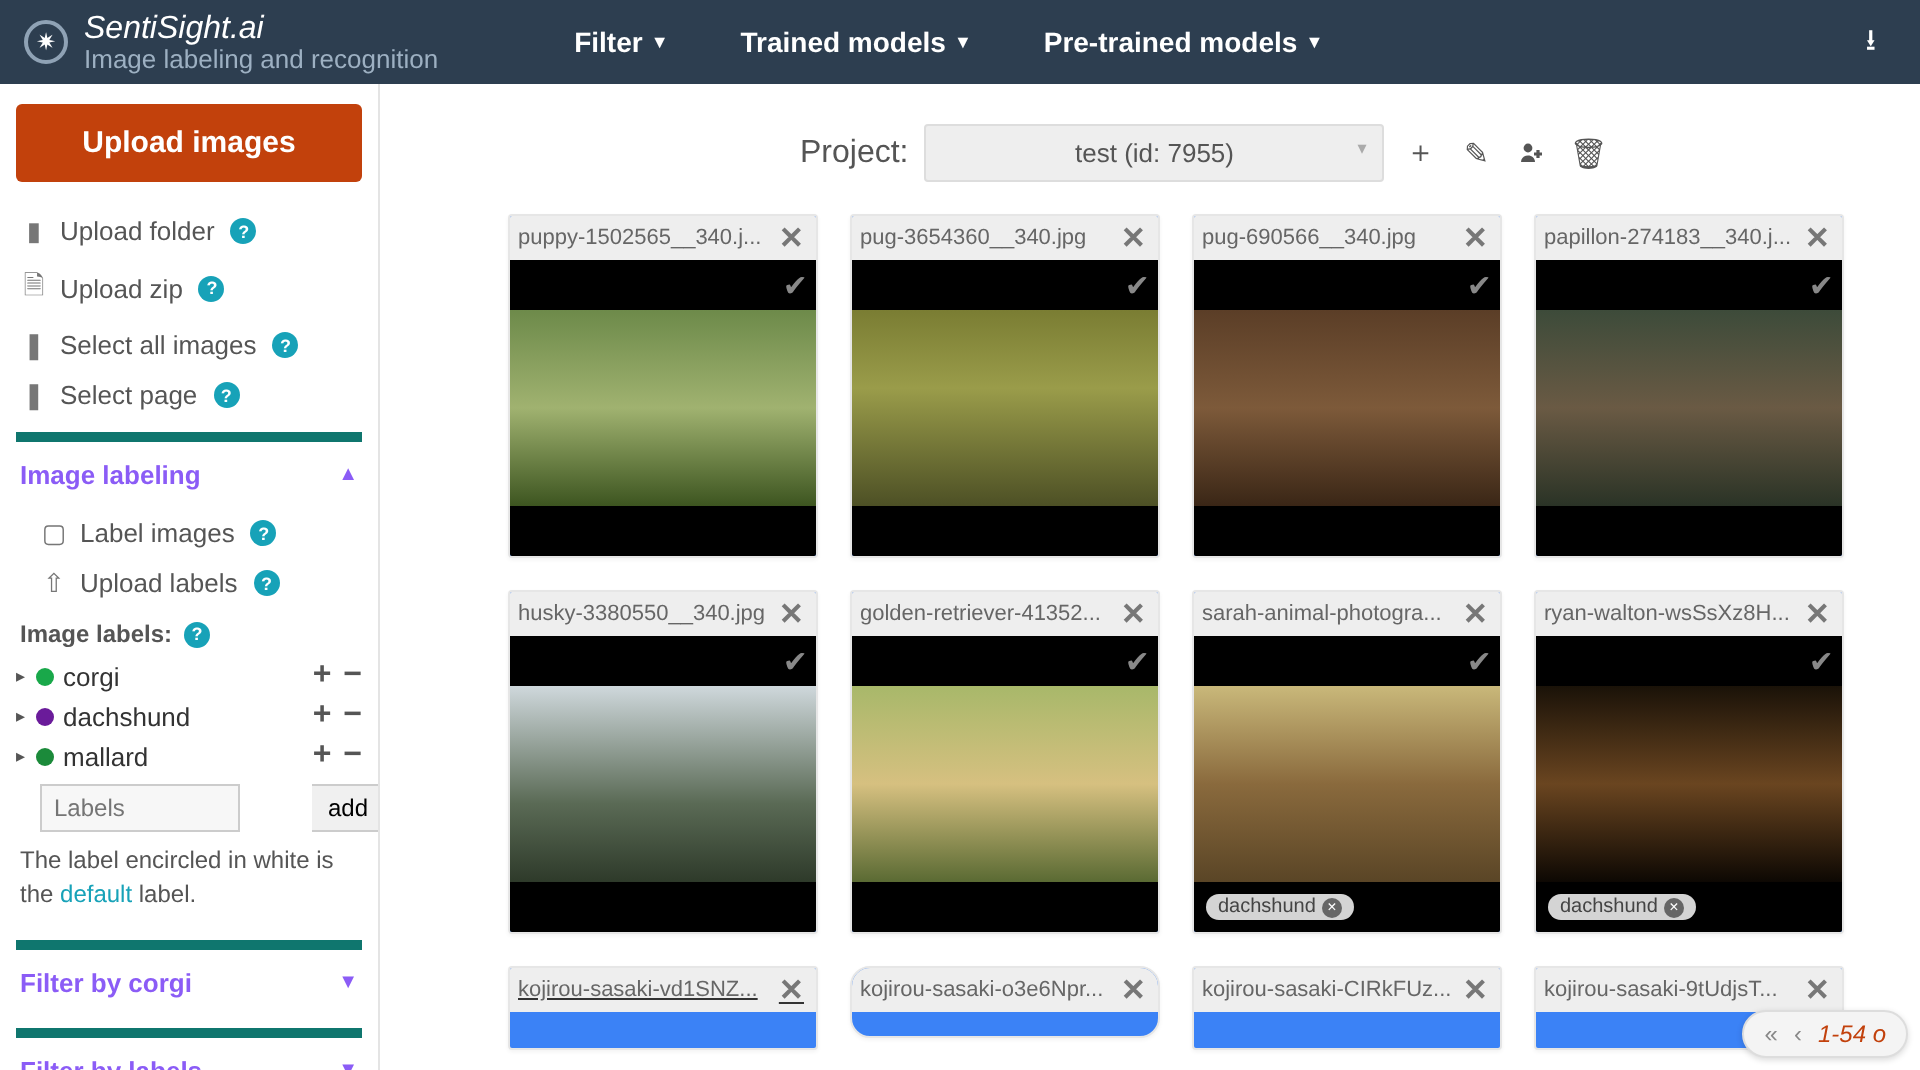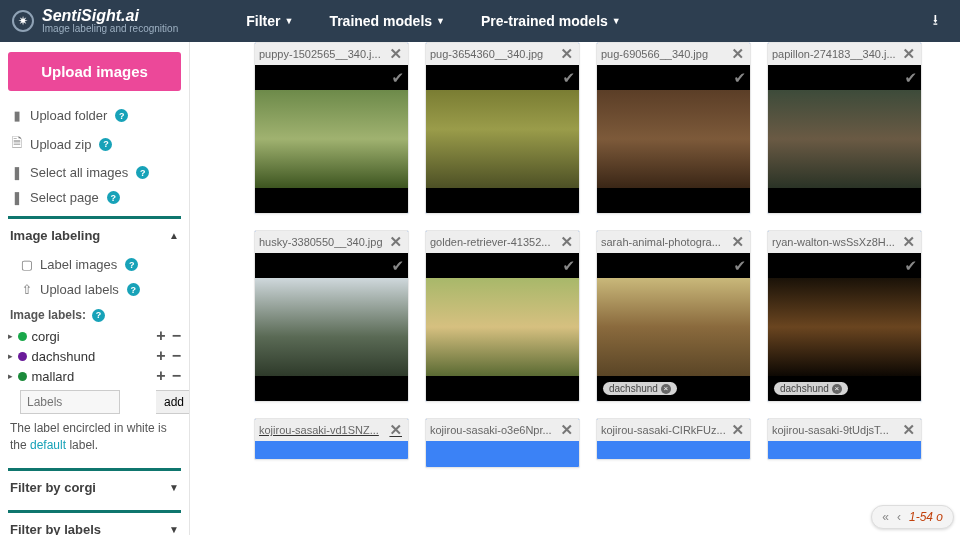--- a/index.html
+++ b/index.html
@@ -2,35 +2,35 @@
 <html><head>
 <meta charset="utf-8">
 <style>
 * { box-sizing: border-box; margin: 0; padding: 0; }
 body { font-family: -apple-system, Helvetica, Arial, sans-serif; font-size: 13px; color: #333; background: #f4f4f4; width: 960px; height: 535px; overflow: hidden; }
 
 .topnav { background: #2d3e50; height: 42px; display: flex; align-items: center; padding: 0 12px; color: #fff; }
 .logo-wrap { display: flex; align-items: center; gap: 8px; margin-right: 50px; }
 .logo-ico { width: 22px; height: 22px; border: 2px solid #8fa2b5; border-radius: 50%; display: flex; align-items: center; justify-content: center; font-size: 12px; }
 .logo-txt { display: flex; flex-direction: column; line-height: 1; }
-.logo-title { font-style: italic; font-weight: 700; font-size: 16px; }
-.logo-sub { font-size: 10px; color: #9db0c2; }
+.logo-title { font-style: italic; font-weight: 400; font-size: 16px; }
+.logo-sub { font-size: 13px; color: #9db0c2; }
 .navlink { font-weight: 600; font-size: 14px; color: #fff; padding: 0 18px; cursor: pointer; display: flex; align-items: center; gap: 4px; }
 .caret { font-size: 9px; }
 .spacer { flex: 1; }
 .dl-icon { font-size: 15px; cursor: pointer; padding: 0 10px; }
 
 .main { display: flex; height: calc(100% - 42px); }
 
 .sidebar { width: 190px; background: #fff; border-right: 1px solid #e4e4e4; overflow-y: auto; padding: 10px 8px; font-size: 13px; }
-.upload-btn { width: 100%; background: #ec4899; color: #fff; border: none; padding: 11px 0; font-size: 15px; font-weight: 700; border-radius: 3px; cursor: pointer; margin-bottom: 12px; }
+.upload-btn { width: 100%; background: #c2410c; color: #fff; border: none; padding: 11px 0; font-size: 15px; font-weight: 700; border-radius: 3px; cursor: pointer; margin-bottom: 12px; }
 .srow { display: flex; align-items: center; gap: 6px; padding: 5px 2px; color: #555; cursor: pointer; }
 .srow .ic { width: 14px; text-align: center; color: #777; }
 .help { width: 13px; height: 13px; border-radius: 50%; background: #17a2b8; color: #fff; font-size: 9px; font-weight: bold; display: inline-flex; align-items: center; justify-content: center; margin-left: 2px; }
-.section-head { display: flex; align-items: center; justify-content: space-between; font-weight: 700; color: #404040; padding: 9px 2px; border-top: 3px solid #0f766e; margin-top: 6px; cursor: pointer; }
+.section-head { display: flex; align-items: center; justify-content: space-between; font-weight: 700; color: #8b5cf6; padding: 9px 2px; border-top: 5px solid #0f766e; margin-top: 6px; cursor: pointer; }
 .section-head .chev { font-size: 10px; }
 .indent { padding-left: 12px; }
 .label-row { display: flex; align-items: center; gap: 5px; padding: 2px 0; }
 .tri { font-size: 9px; color: #555; }
 .dot { width: 9px; height: 9px; border-radius: 50%; }
 .pm { margin-left: auto; display: flex; gap: 6px; font-size: 16px; font-weight: 700; color: #555; }
 .pm span { cursor: pointer; line-height: 1; }
 .label-input-row { display: flex; margin-top: 4px; margin-bottom: 6px; padding-left: 12px; gap: 36px; }
 .label-input { flex: 1; border: 1px solid #ccc; padding: 4px 6px; background: #f7f7f7; font-size: 12px; width: 100px; }
 .add-btn { border: 1px solid #ccc; border-left: none; background: #f0f0f0; padding: 4px 8px; font-size: 12px; cursor: pointer; text-align: center; }
@@ -173,20 +173,34 @@
         <span>Filter by corgi</span>
         <span class="chev">▼</span>
       </div>
     <div class="section-head">
         <span>Filter by labels</span>
         <span class="chev">▼</span>
       </div>
   </div>
 
   <div class="content">
+    <div class="toolbar">
+      <span class="projlbl">Project:</span>
+      <div class="projsel">test (id: 7955)</div>
+      <div class="tbtn">＋</div>
+      <div class="tbtn">✎</div>
+      <div class="tbtn">
+          <svg width="16" height="16" viewBox="0 0 16 16">
+            <circle cx="6" cy="5" r="2.2" fill="#555"></circle>
+            <path d="M2.5 12c0-2 1.6-3.3 3.5-3.3S9.5 10 9.5 12" fill="#555"></path>
+            <path d="M11 6v4M9 8h4" stroke="#555" stroke-width="1.6"></path>
+          </svg>
+        </div>
+      <div class="tbtn">🗑</div>
+    </div>
 
     <div class="grid" id="grid">
         <div class="card">
           <div class="card-head">
       <span class="fname">puppy-1502565__340.j...</span>
       <span class="x">✕</span>
           </div>
           <div class="card-img">
       <span class="check">✔</span>
       <div class="thumb" style="background:linear-gradient(180deg,#6d8a4a 0%,#a0b270 50%,#3d5520 100%)"></div>
@@ -269,21 +283,21 @@
               <span class="tx">×</span>
             </div>
           </div>
         </div>
         <div class="card row3c" style="height: 42px; text-decoration: underline;">
           <div class="card-head">
       <span class="fname">kojirou-sasaki-vd1SNZ...</span>
       <span class="x">✕</span>
           </div>
         </div>
-        <div class="card row3c" style="height: 50px;">
+        <div class="card row3c" style="height: 36px; border-radius: 10px;">
           <div class="card-head">
       <span class="fname">kojirou-sasaki-o3e6Npr...</span>
       <span class="x">✕</span>
           </div>
         </div>
         <div class="card row3c" style="height: 42px;">
           <div class="card-head">
       <span class="fname">kojirou-sasaki-CIRkFUz...</span>
       <span class="x">✕</span>
           </div>

